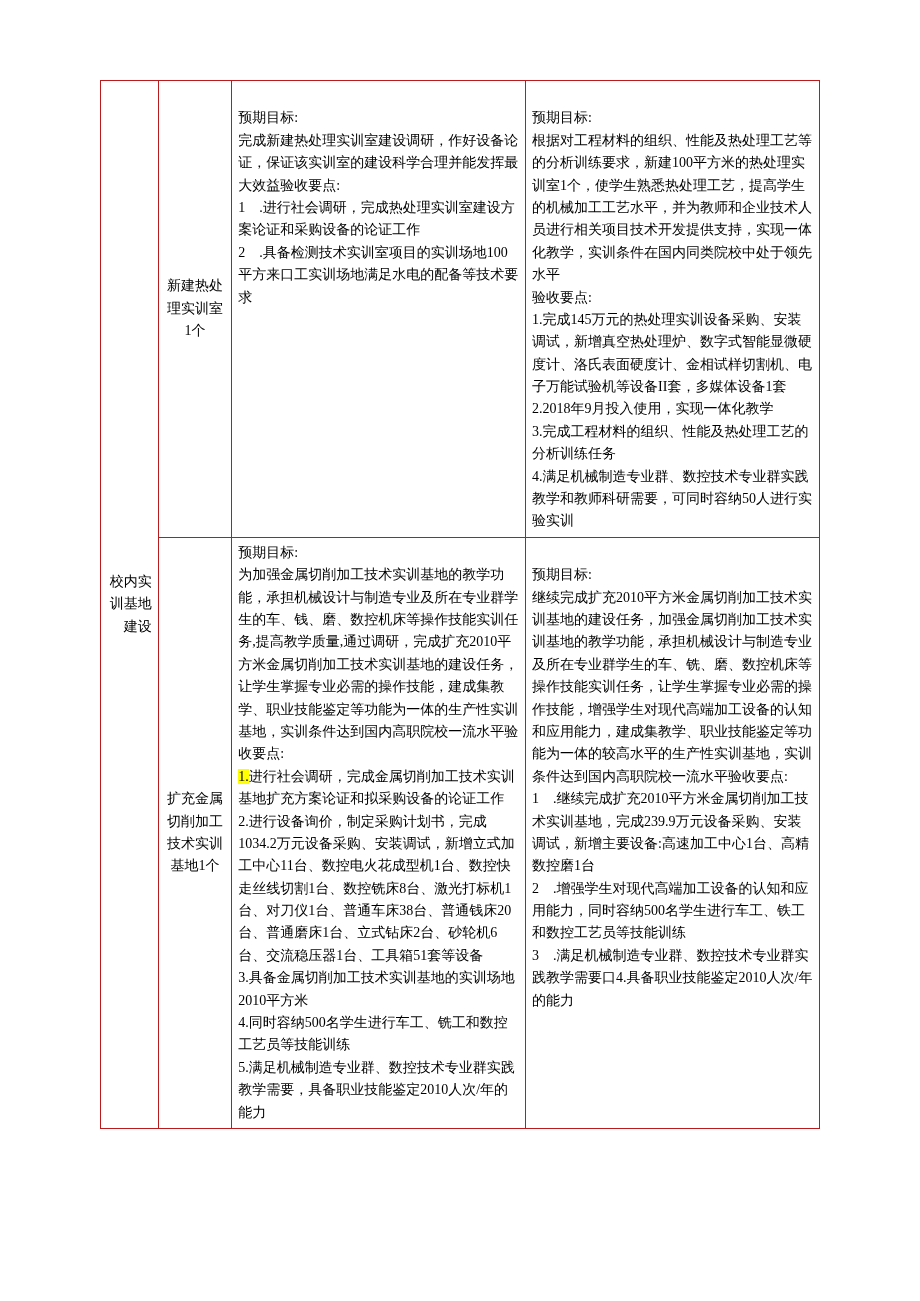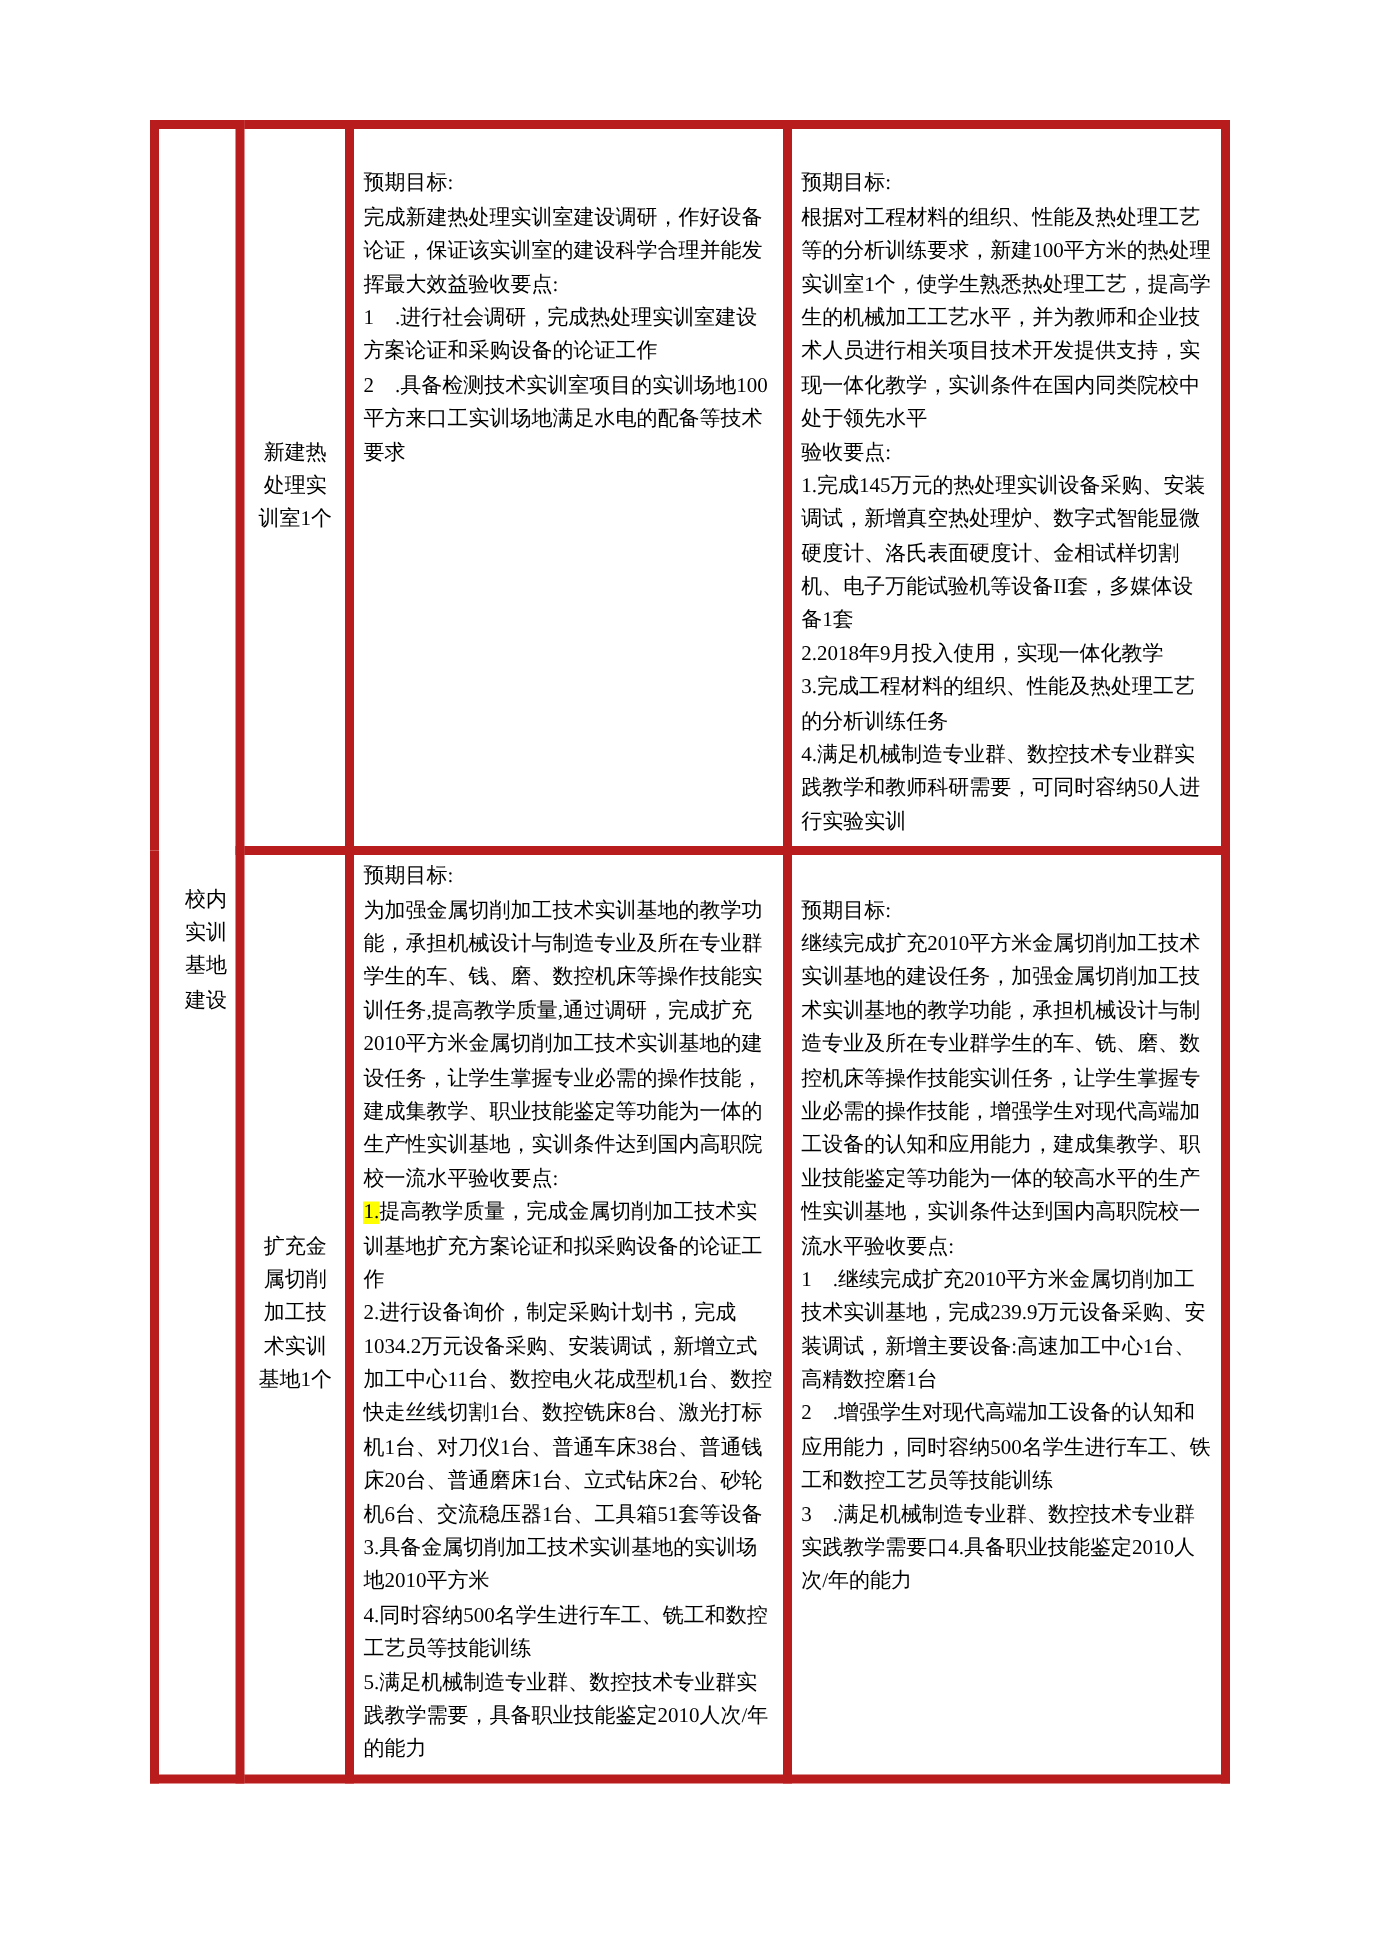--- a/index.html
+++ b/index.html
@@ -13,21 +13,21 @@
       line-height: 1.6;
       background: #fff;
       padding: 80px 100px;
       width: 920px;
     }
     table {
       border-collapse: collapse;
       width: 100%;
     }
     td {
-      border: 6px solid #b91c1c;
+      border: 1px solid #b91c1c;
       padding: 4px 6px;
       vertical-align: top;
       text-align: left;
     }
     .col1 {
       width: 55px;
       text-align: right;
       vertical-align: middle;
     }
     .col2 {
@@ -76,21 +76,21 @@
 4.满足机械制造专业群、数控技术专业群实践教学和教师科研需要，可同时容纳50人进行实验实训</span>
     </td>
   </tr>
   <tr>
     <td class="col2">
       <span>扩充金属切削加工技术实训基地1个</span>
     </td>
     <td class="col3">
       <div class="pre-line">预期目标:
 为加强金属切削加工技术实训基地的教学功能，承担机械设计与制造专业及所在专业群学生的车、钱、磨、数控机床等操作技能实训任务,提高教学质量,通过调研，完成扩充2010平方米金属切削加工技术实训基地的建设任务，让学生掌握专业必需的操作技能，建成集教学、职业技能鉴定等功能为一体的生产性实训基地，实训条件达到国内高职院校一流水平验收要点:</div>
-      <div><span class="highlight">1.</span><span>提高教学质量，完成金属切削加工技术实训基地扩充方案论证和拟采购设备的论证工作</span></div>
+      <div><span class="highlight">1.</span><span>进行社会调研，完成金属切削加工技术实训基地扩充方案论证和拟采购设备的论证工作</span></div>
       <div class="pre-line">2.进行设备询价，制定采购计划书，完成1034.2万元设备采购、安装调试，新增立式加工中心11台、数控电火花成型机1台、数控快走丝线切割1台、数控铣床8台、激光打标机1台、对刀仪1台、普通车床38台、普通钱床20台、普通磨床1台、立式钻床2台、砂轮机6台、交流稳压器1台、工具箱51套等设备
 3.具备金属切削加工技术实训基地的实训场地2010平方米
 4.同时容纳500名学生进行车工、铣工和数控工艺员等技能训练
 5.满足机械制造专业群、数控技术专业群实践教学需要，具备职业技能鉴定2010人次/年的能力</div>
     </td>
     <td class="col4 pre-line">
       <span>预期目标:
 继续完成扩充2010平方米金属切削加工技术实训基地的建设任务，加强金属切削加工技术实训基地的教学功能，承担机械设计与制造专业及所在专业群学生的车、铣、磨、数控机床等操作技能实训任务，让学生掌握专业必需的操作技能，增强学生对现代高端加工设备的认知和应用能力，建成集教学、职业技能鉴定等功能为一体的较高水平的生产性实训基地，实训条件达到国内高职院校一流水平验收要点:
 1 .继续完成扩充2010平方米金属切削加工技术实训基地，完成239.9万元设备采购、安装调试，新增主要设备:高速加工中心1台、高精数控磨1台
 2 .增强学生对现代高端加工设备的认知和应用能力，同时容纳500名学生进行车工、铁工和数控工艺员等技能训练

